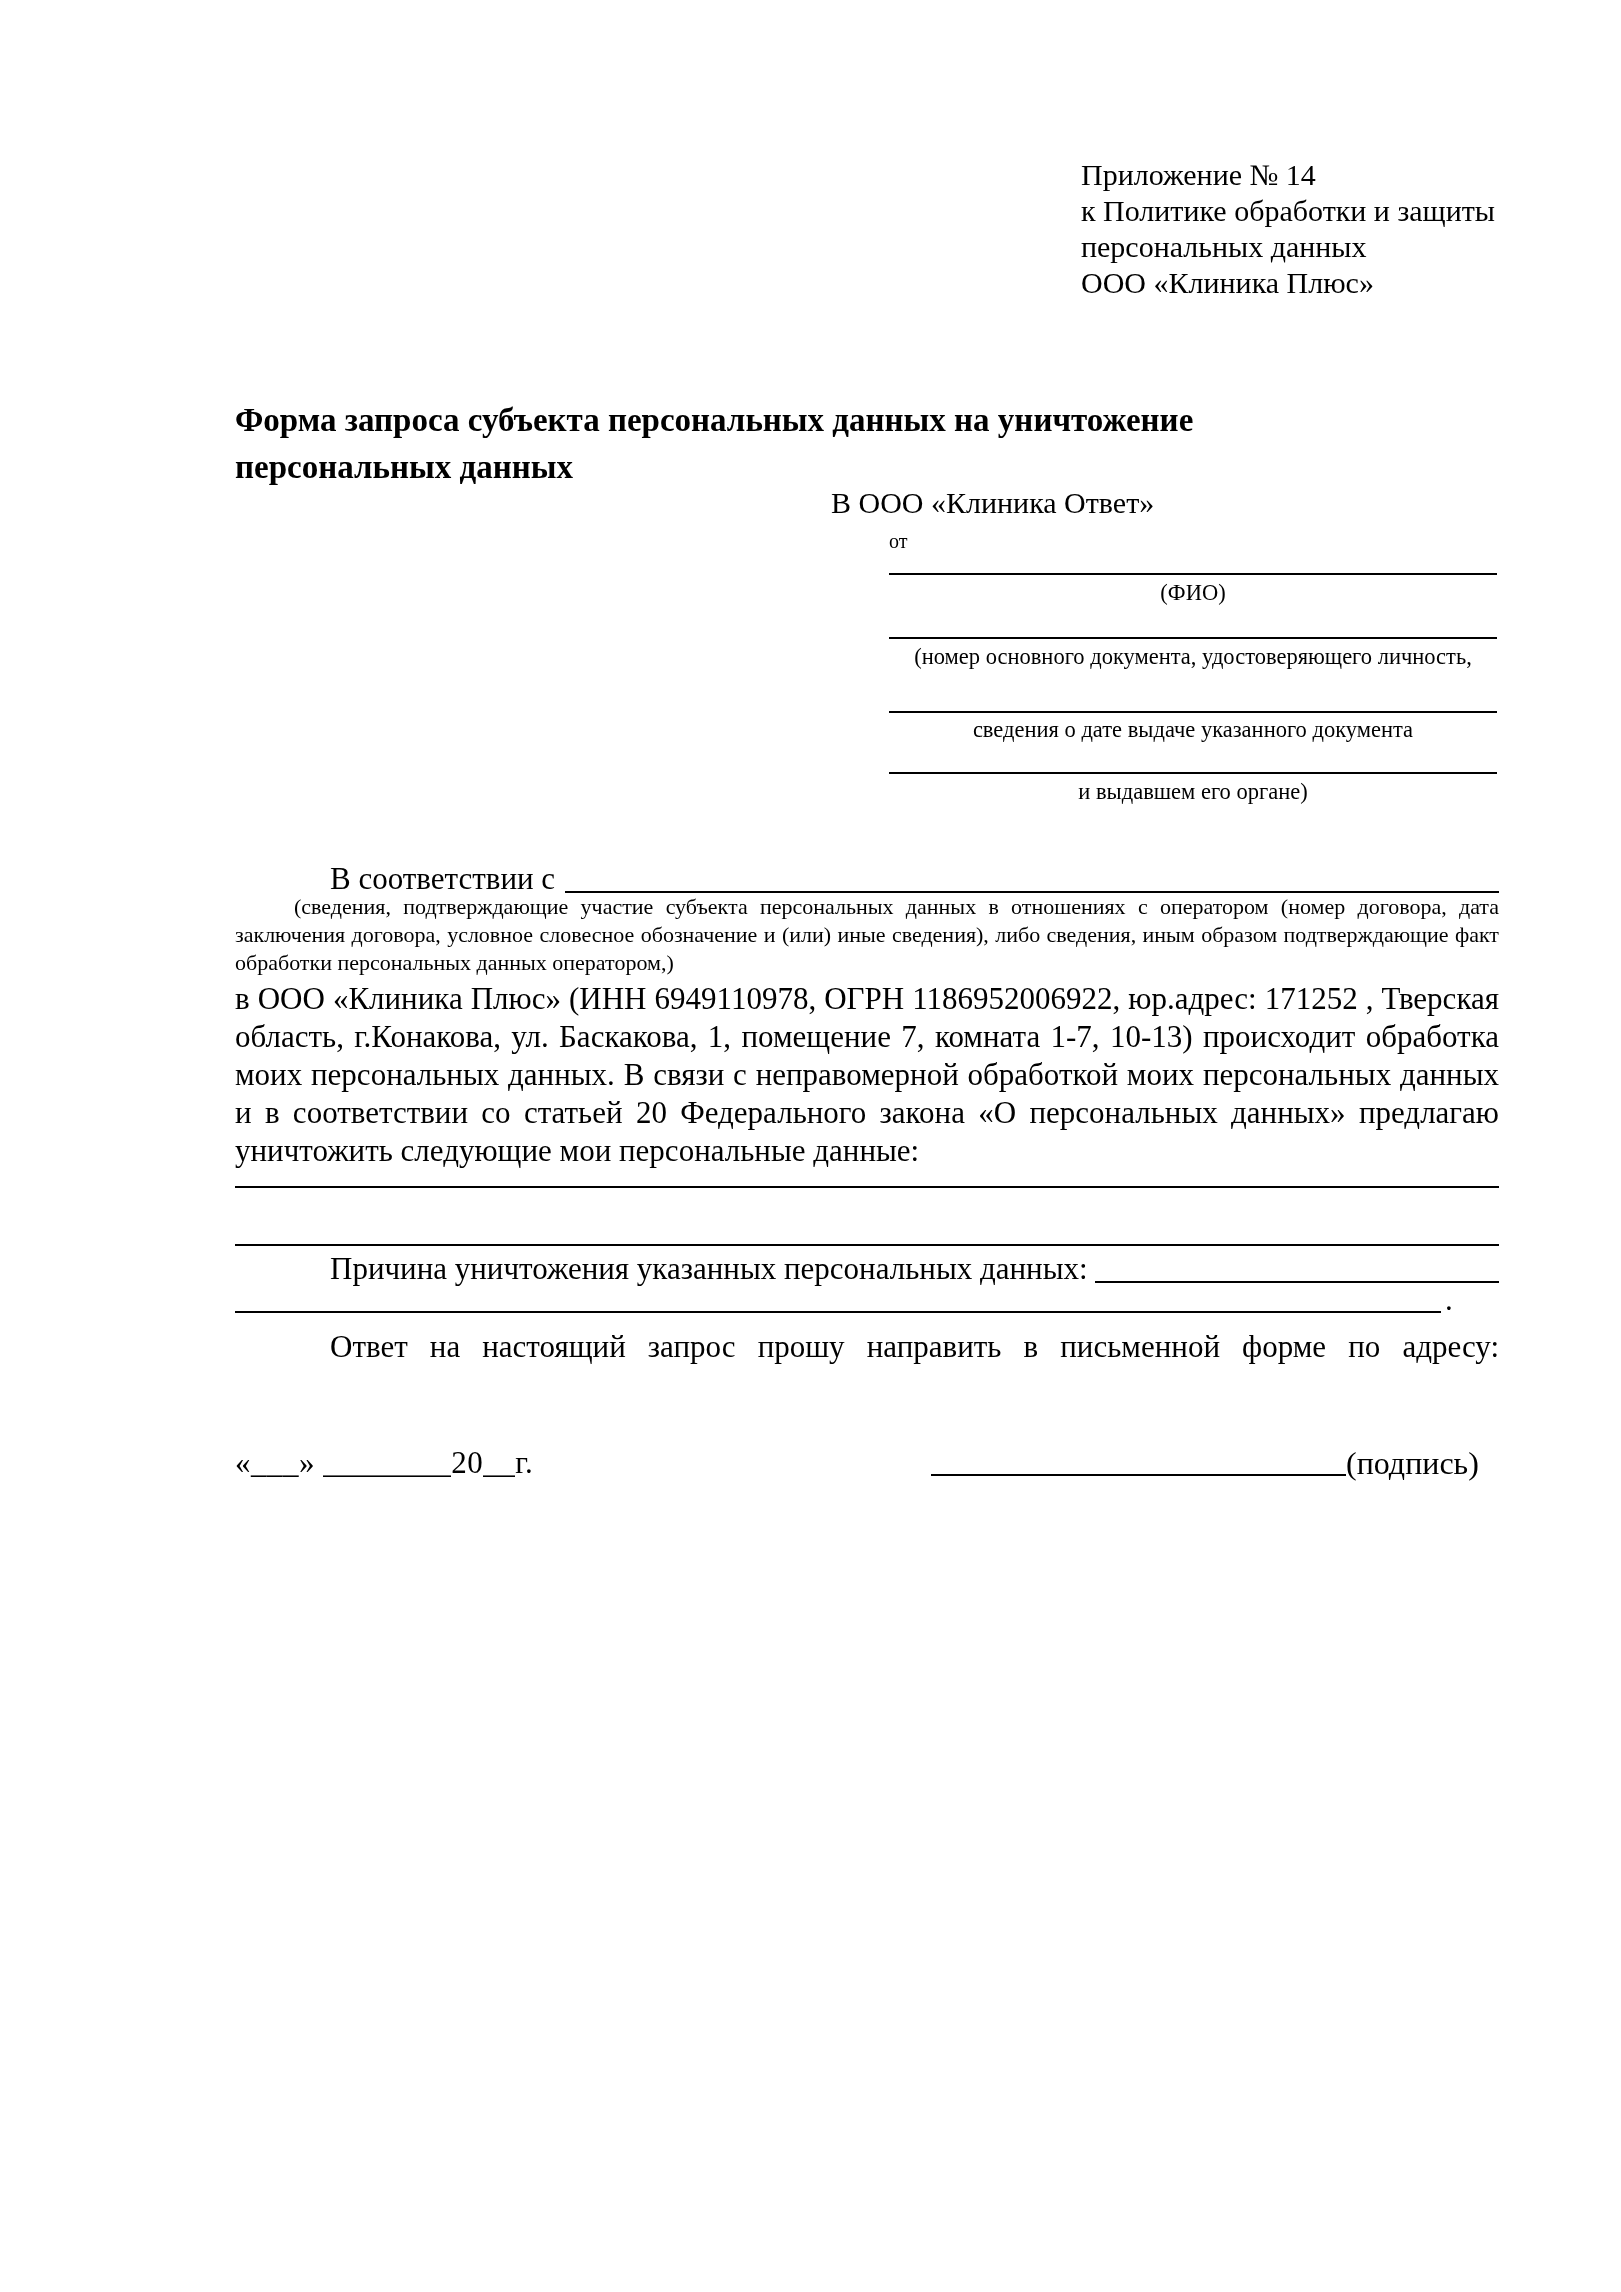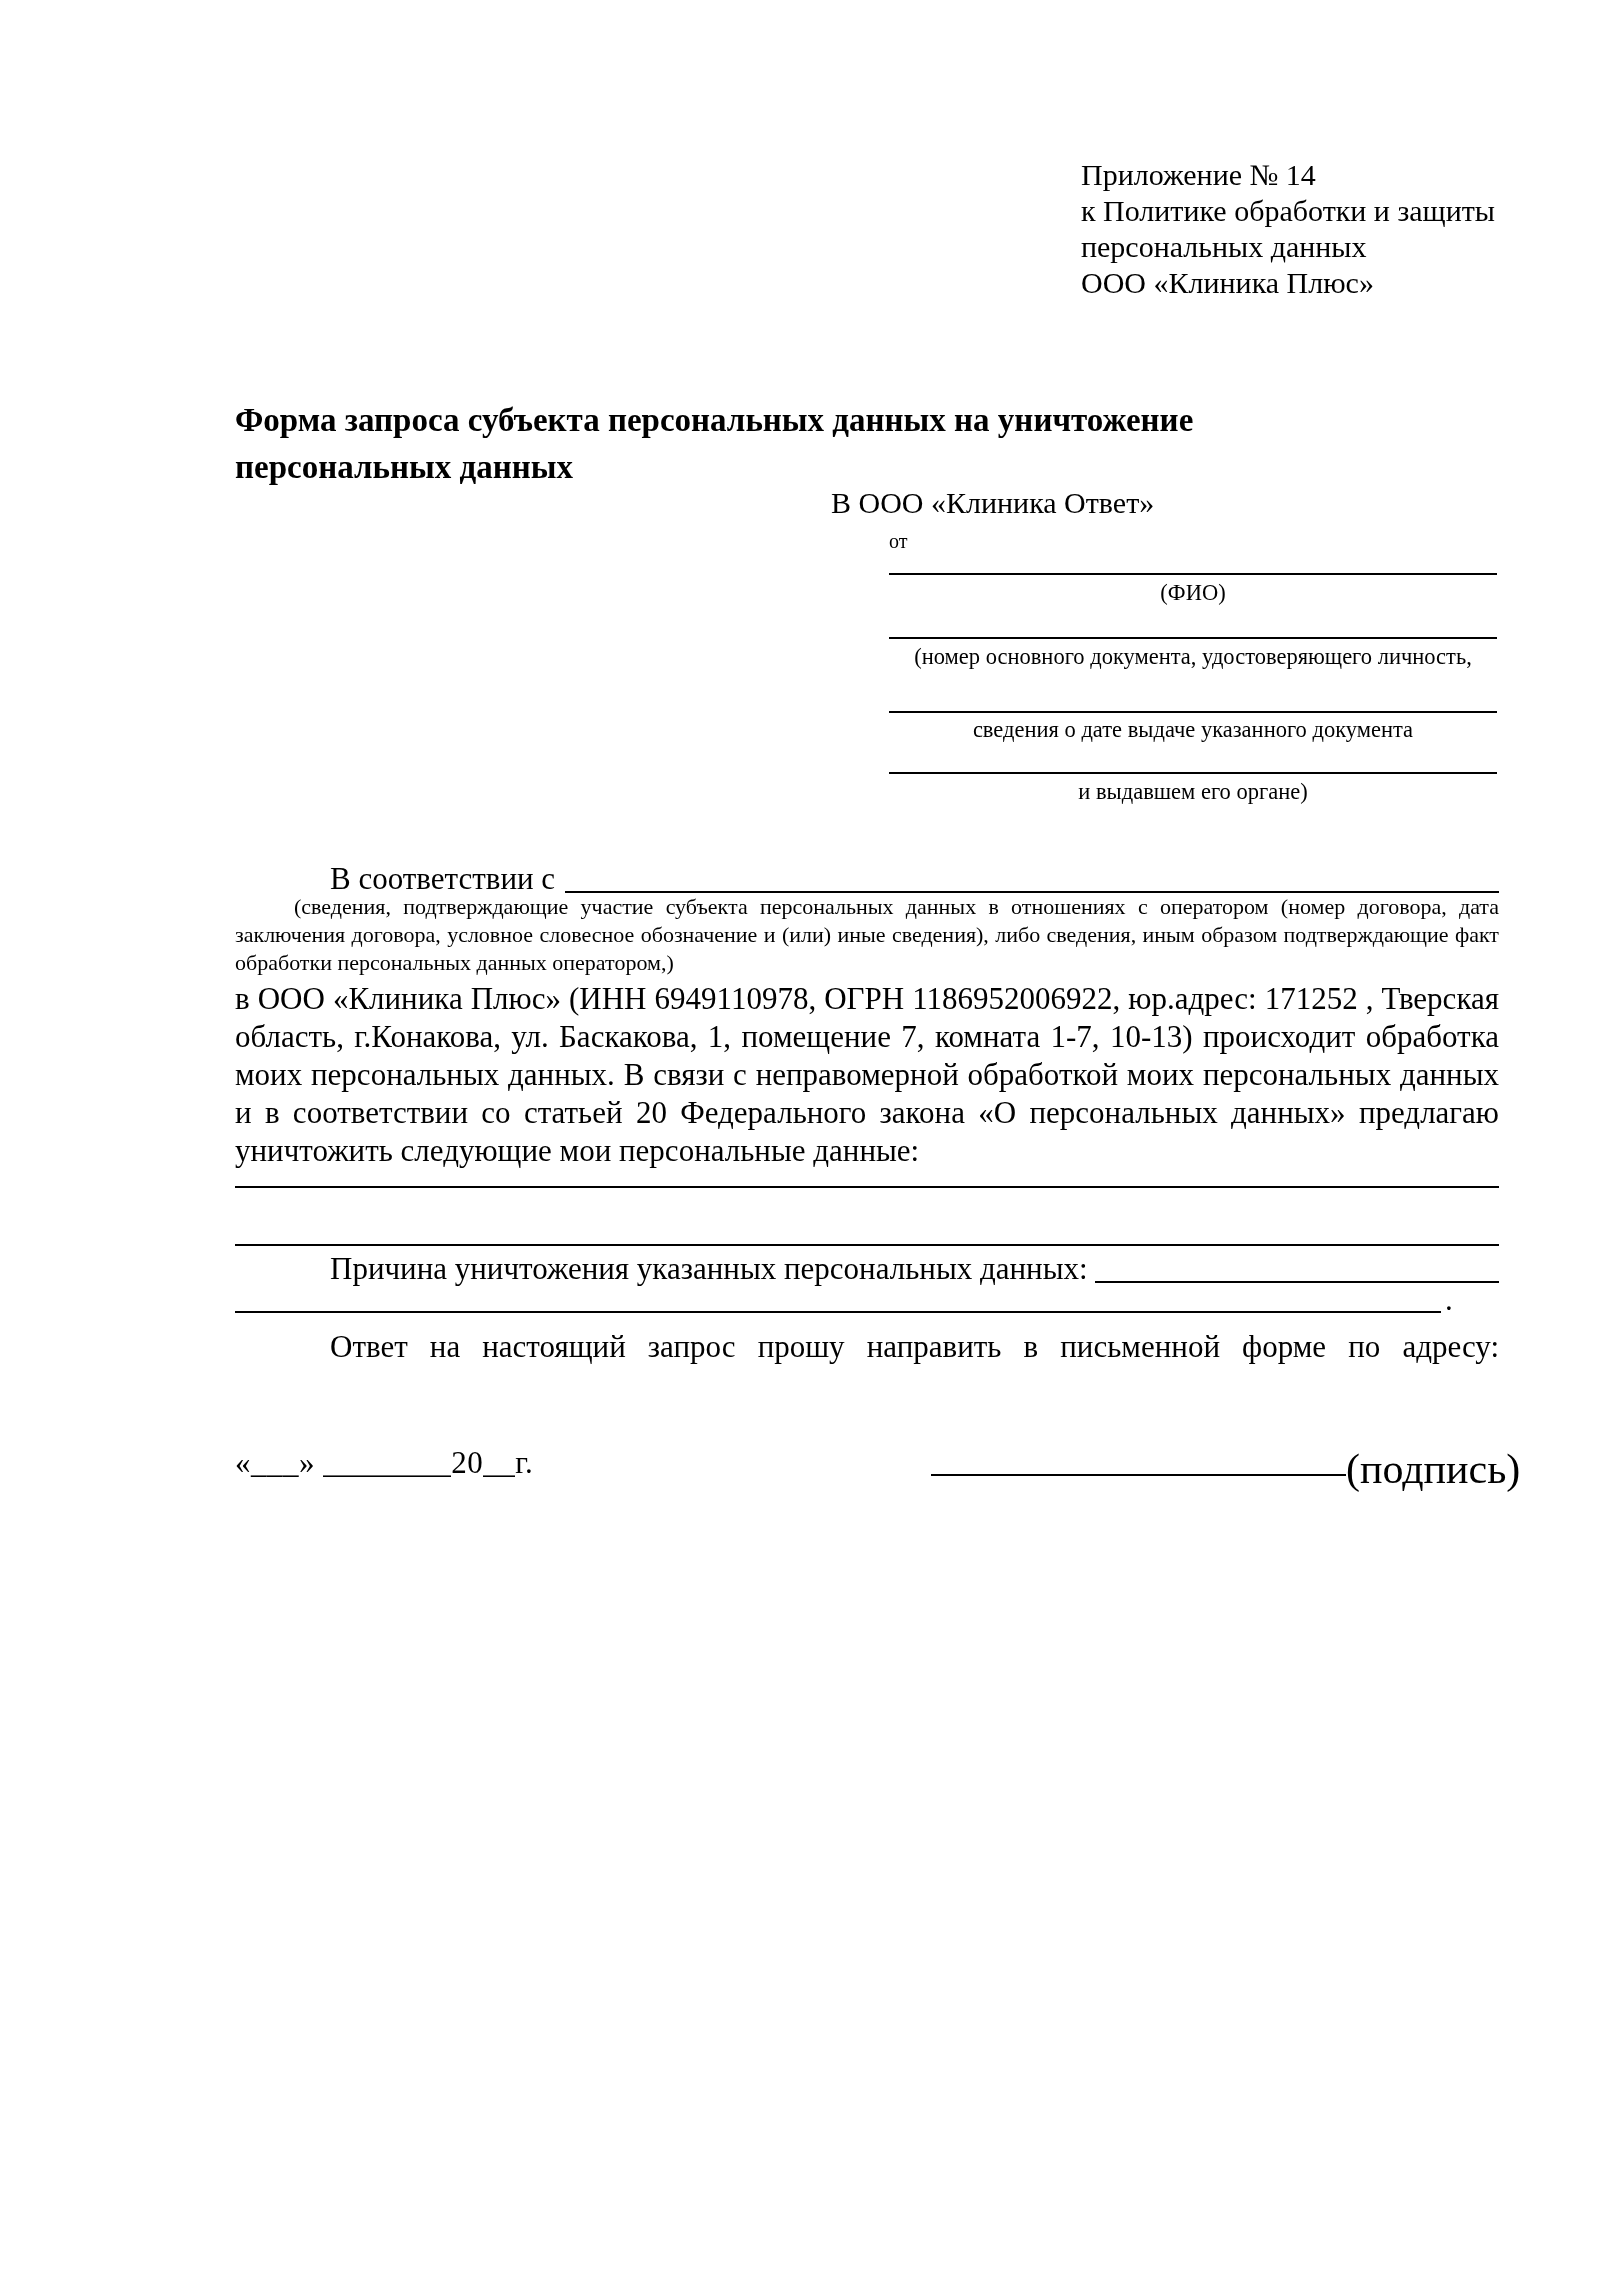--- a/index.html
+++ b/index.html
@@ -74,21 +74,21 @@
     font-size: 31px; line-height: 38px;
     text-indent: 95px;
     text-align: justify; text-align-last: justify;
   }
   .reply-row { left: 235px; top: 1365px; width: 1264px; height: 35px; font-size: 31px; }
   .reply-row .sig-fill { flex: 0 0 539px; border-bottom: 2.9px solid #000; margin-bottom: 2.9px; }
   .reply-row .tail { white-space: nowrap; }
 
   .date-line { left: 235px; top: 1445px; font-size: 31px; letter-spacing: 0.5px; }
   .sign-line { left: 931px; top: 1474px; width: 415px; height: 0; border-top: 2.9px solid #000; }
-  .sign-caption { left: 1346px; top: 1445px; font-size: 42px; }
+  .sign-caption { left: 1346px; top: 1445px; font-size: 32px; }
 </style>
 </head>
 <body>
 
 <div class="page">
 
   <div class="abs header-block">
     <div>Приложение № 14</div>
     <div>к Политике обработки и защиты</div>
     <div>персональных данных</div>

